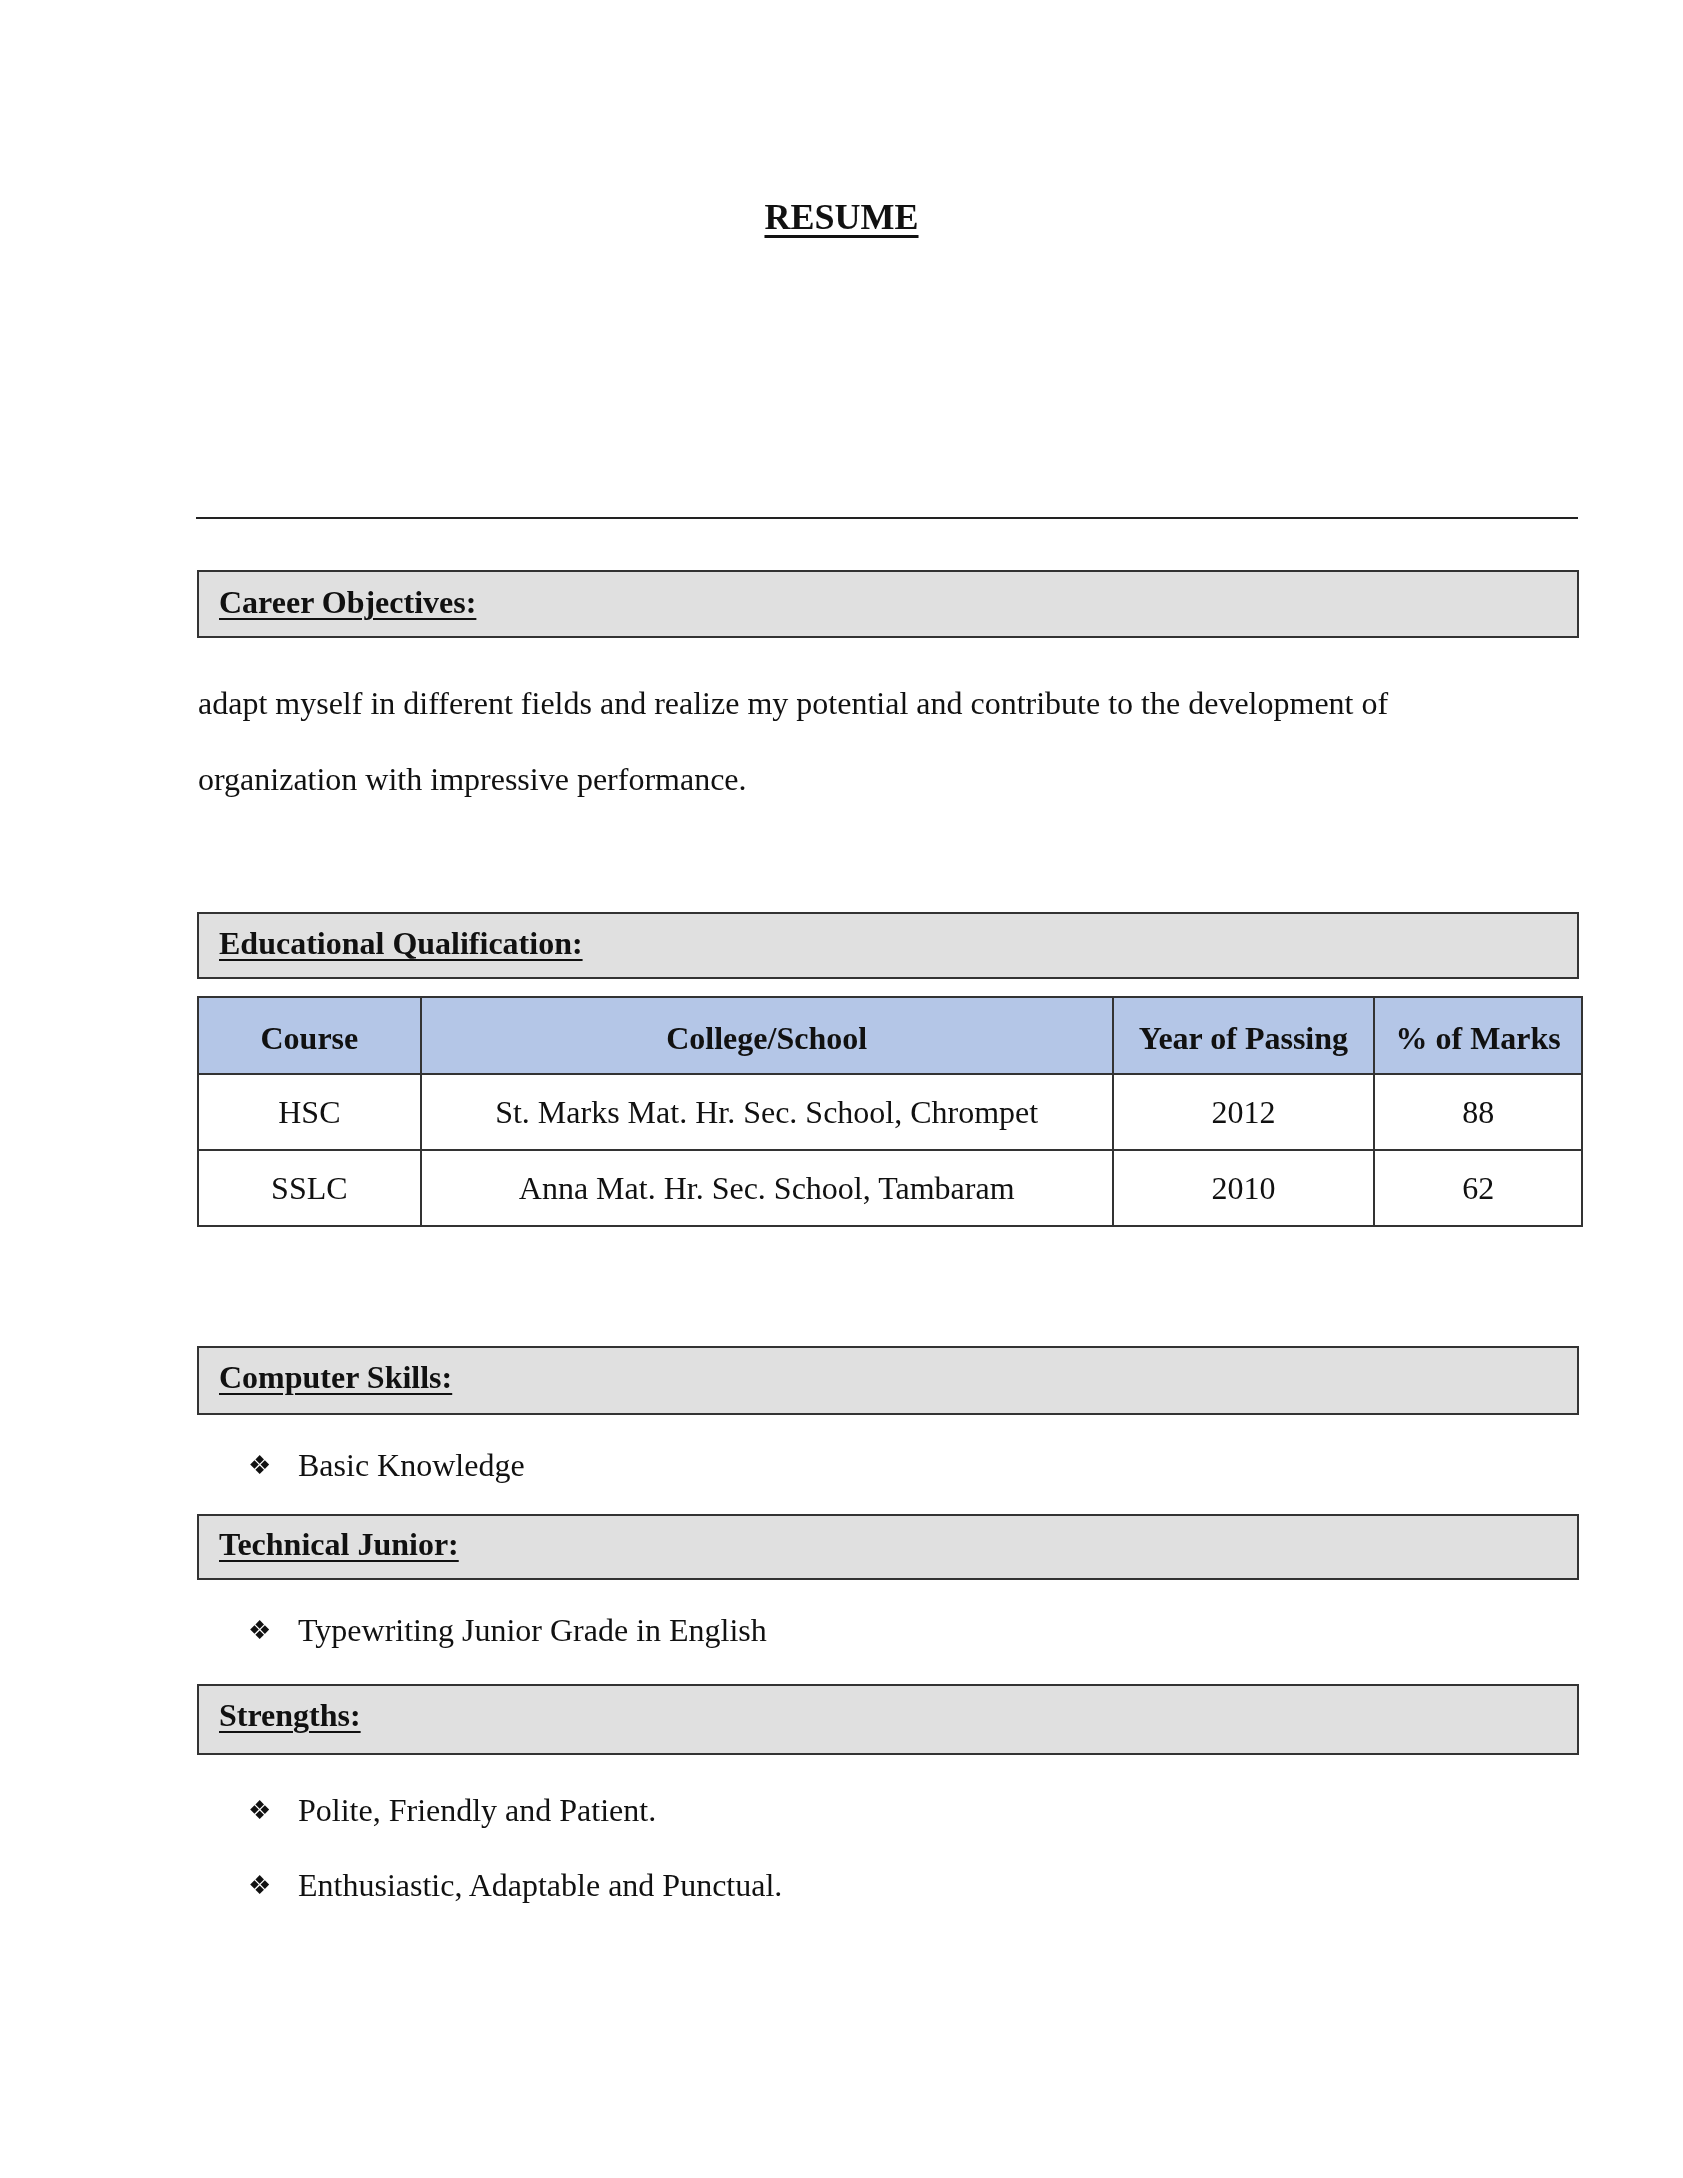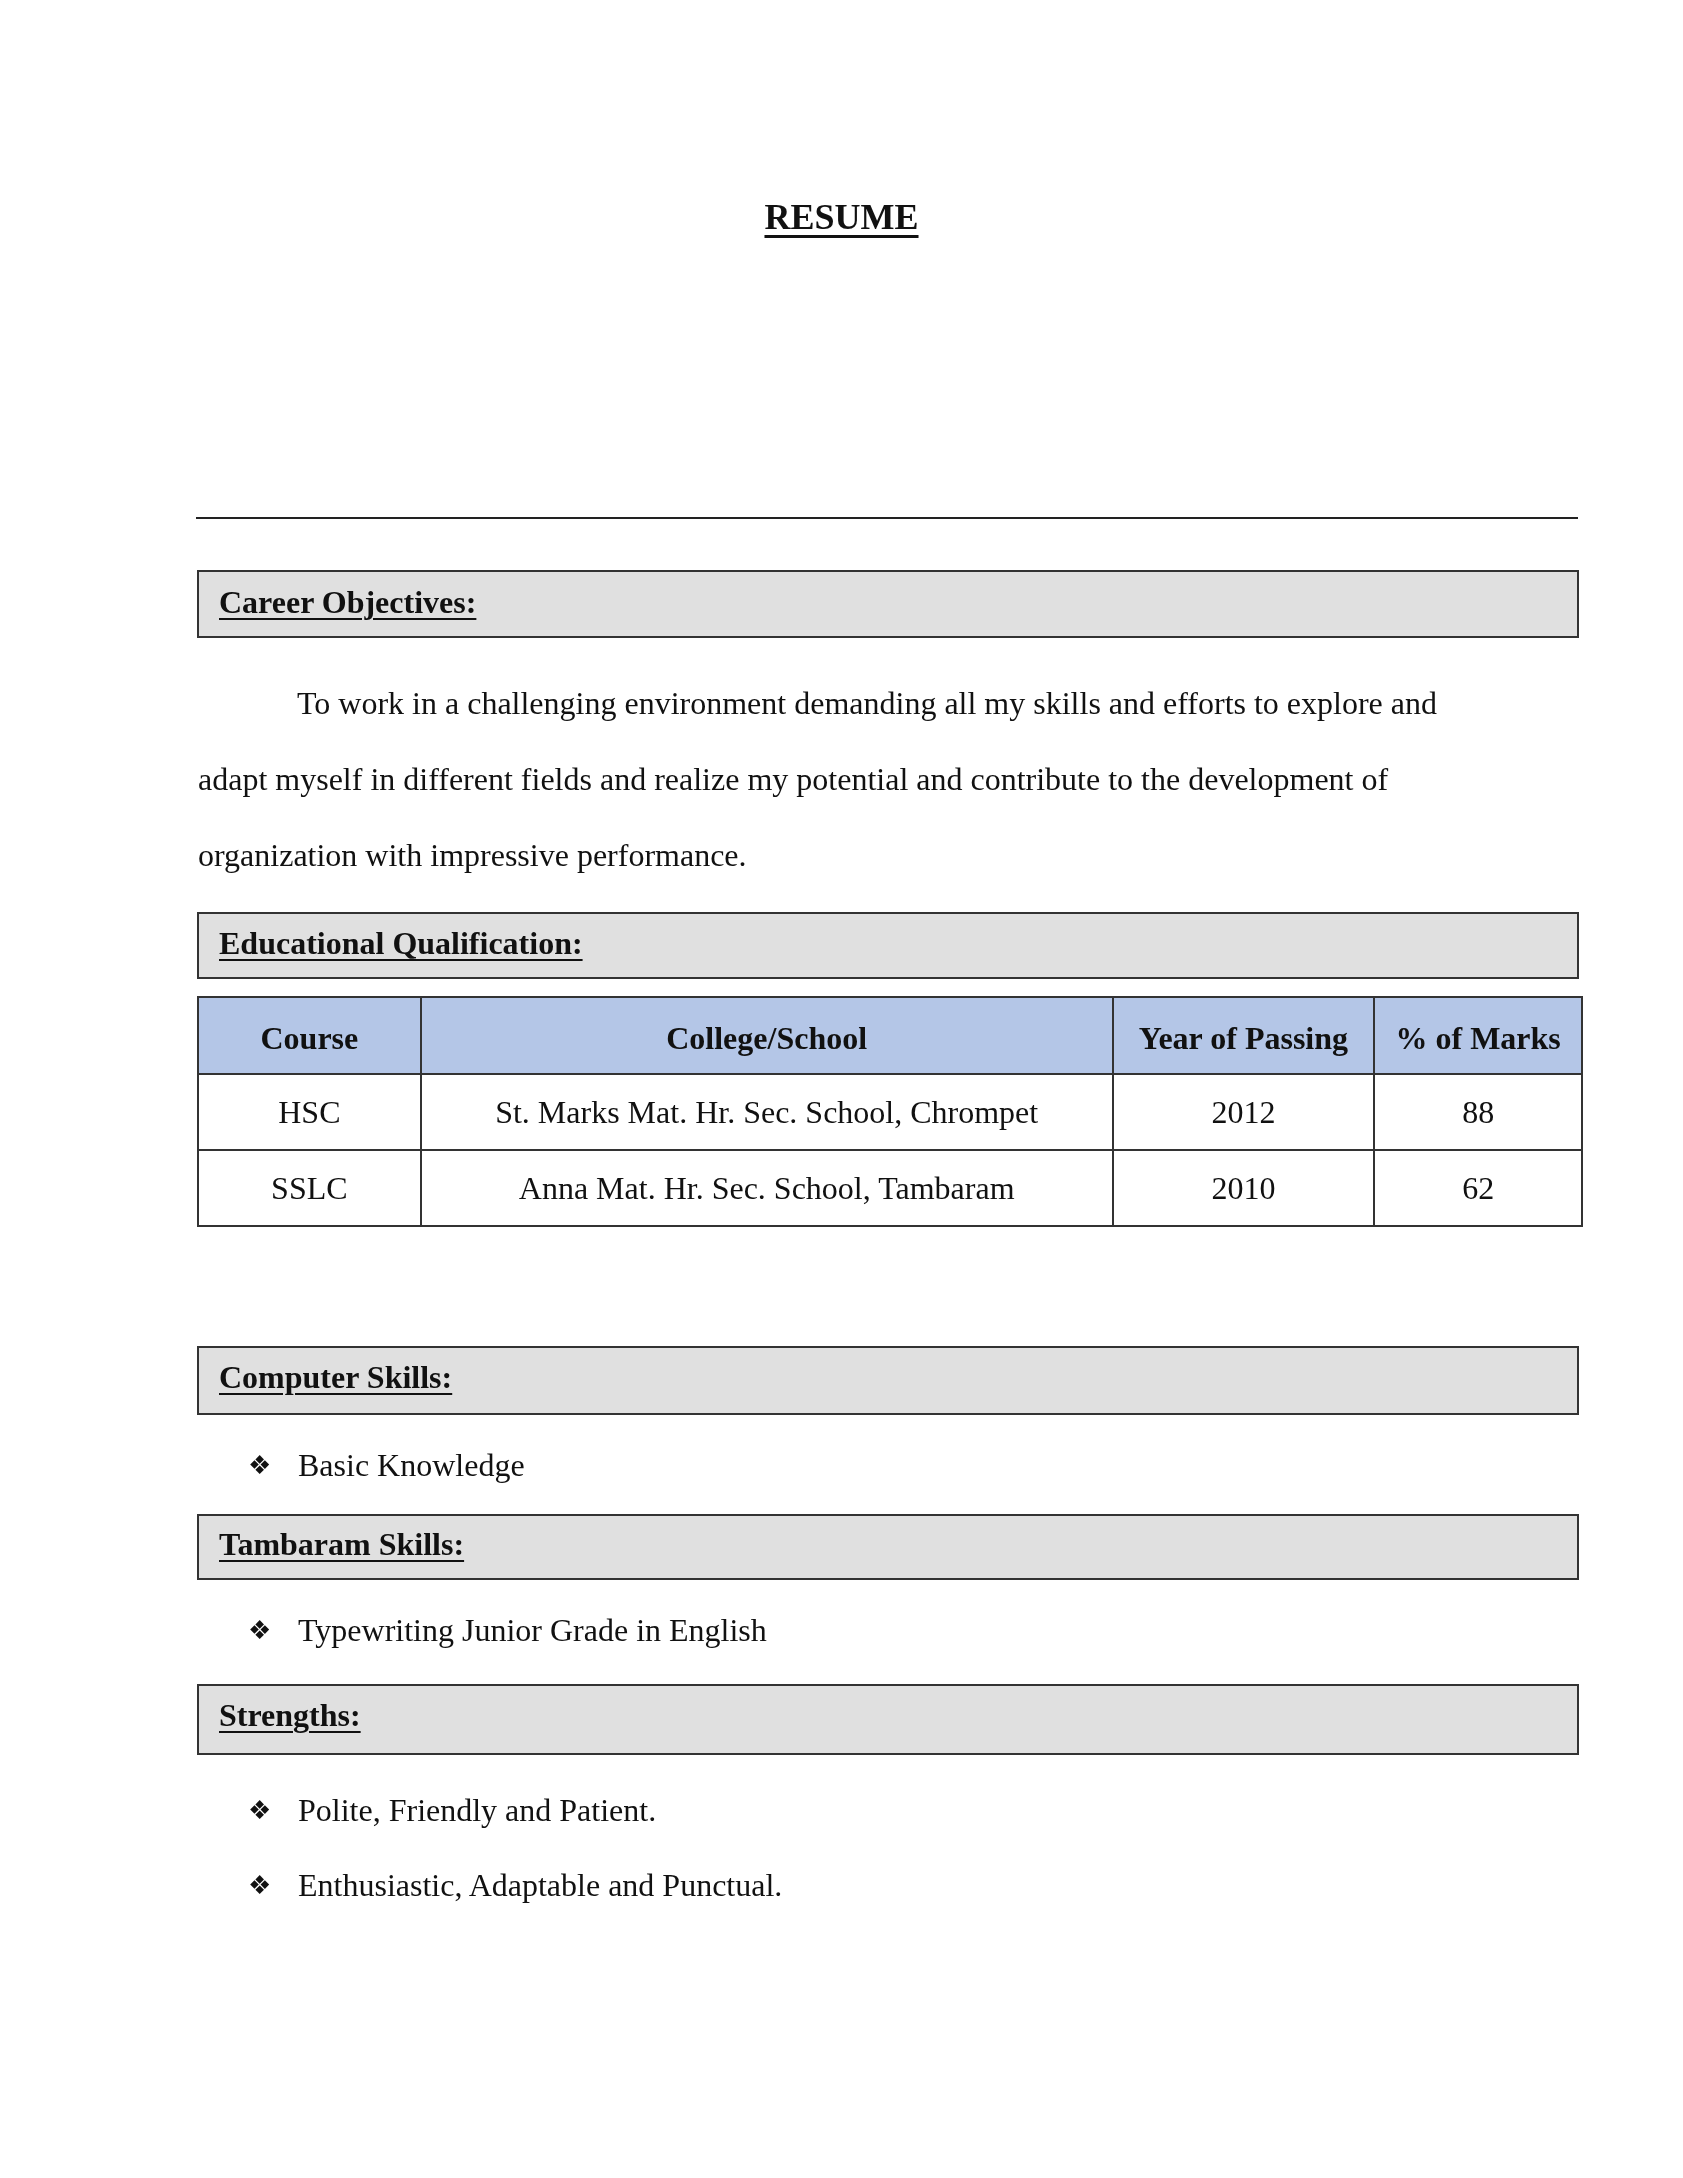--- a/index.html
+++ b/index.html
@@ -31,21 +31,20 @@
   <span>RESUME</span>
 </div>
 
 <div class="abs" id="divider"></div>
 
 <div class="bar" style="top:570px;height:68px;">
   <span class="lbl" style="top:12px;">Career Objectives:</span>
 </div>
 
 <div class="para" style="top:665px;">
-  <div><span class="indent"></span><span>To work in a challenging environment demanding all my skills and efforts to explore and</span></div>
   <div><span>adapt myself in different fields and realize my potential and contribute to the development of</span></div>
   <div><span>organization with impressive performance.</span></div>
 </div>
 
 <div class="bar" style="top:912px;height:67px;">
   <span class="lbl" style="top:11px;">Educational Qualification:</span>
 </div>
 
 <table id="edu">
   <colgroup>
@@ -77,21 +76,21 @@
   </table>
 
 <div class="bar" style="top:1346px;height:69px;">
   <span class="lbl" style="top:11px;">Computer Skills:</span>
 </div>
 <div class="bullet" style="top:1447px;">
   <span class="diamond">❖</span><span>Basic Knowledge</span>
 </div>
 
 <div class="bar" style="top:1514px;height:66px;">
-  <span class="lbl" style="top:10px;">Tambaram Skills:</span>
+  <span class="lbl" style="top:10px;">Technical Junior:</span>
 </div>
 <div class="bullet" style="top:1612px;">
   <span class="diamond">❖</span><span>Typewriting Junior Grade in English</span>
 </div>
 
 <div class="bar" style="top:1684px;height:71px;">
   <span class="lbl" style="top:11px;">Strengths:</span>
 </div>
 <div class="bullet" style="top:1792px;">
   <span class="diamond">❖</span><span>Polite, Friendly and Patient.</span>

